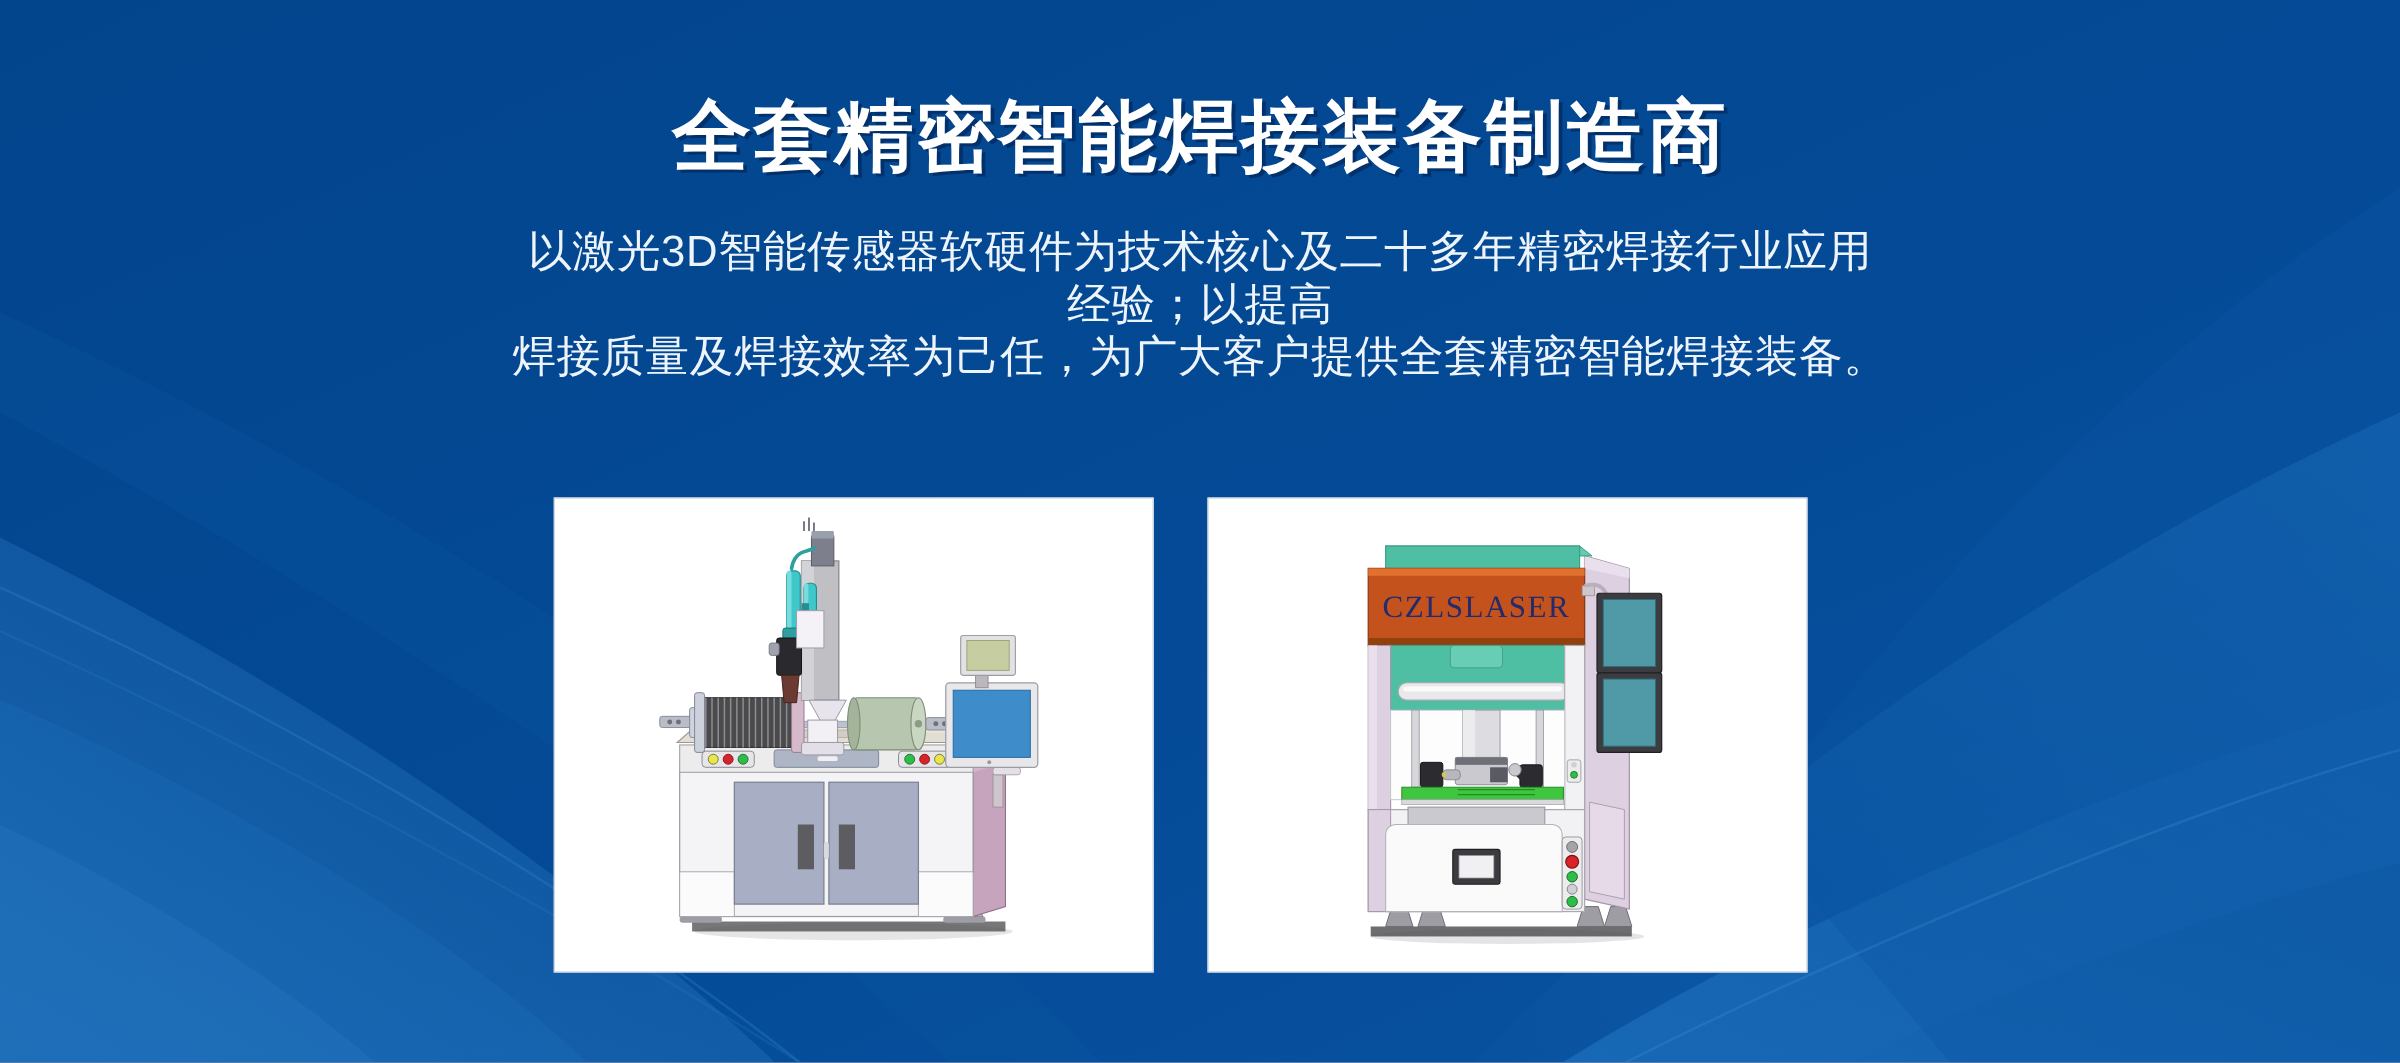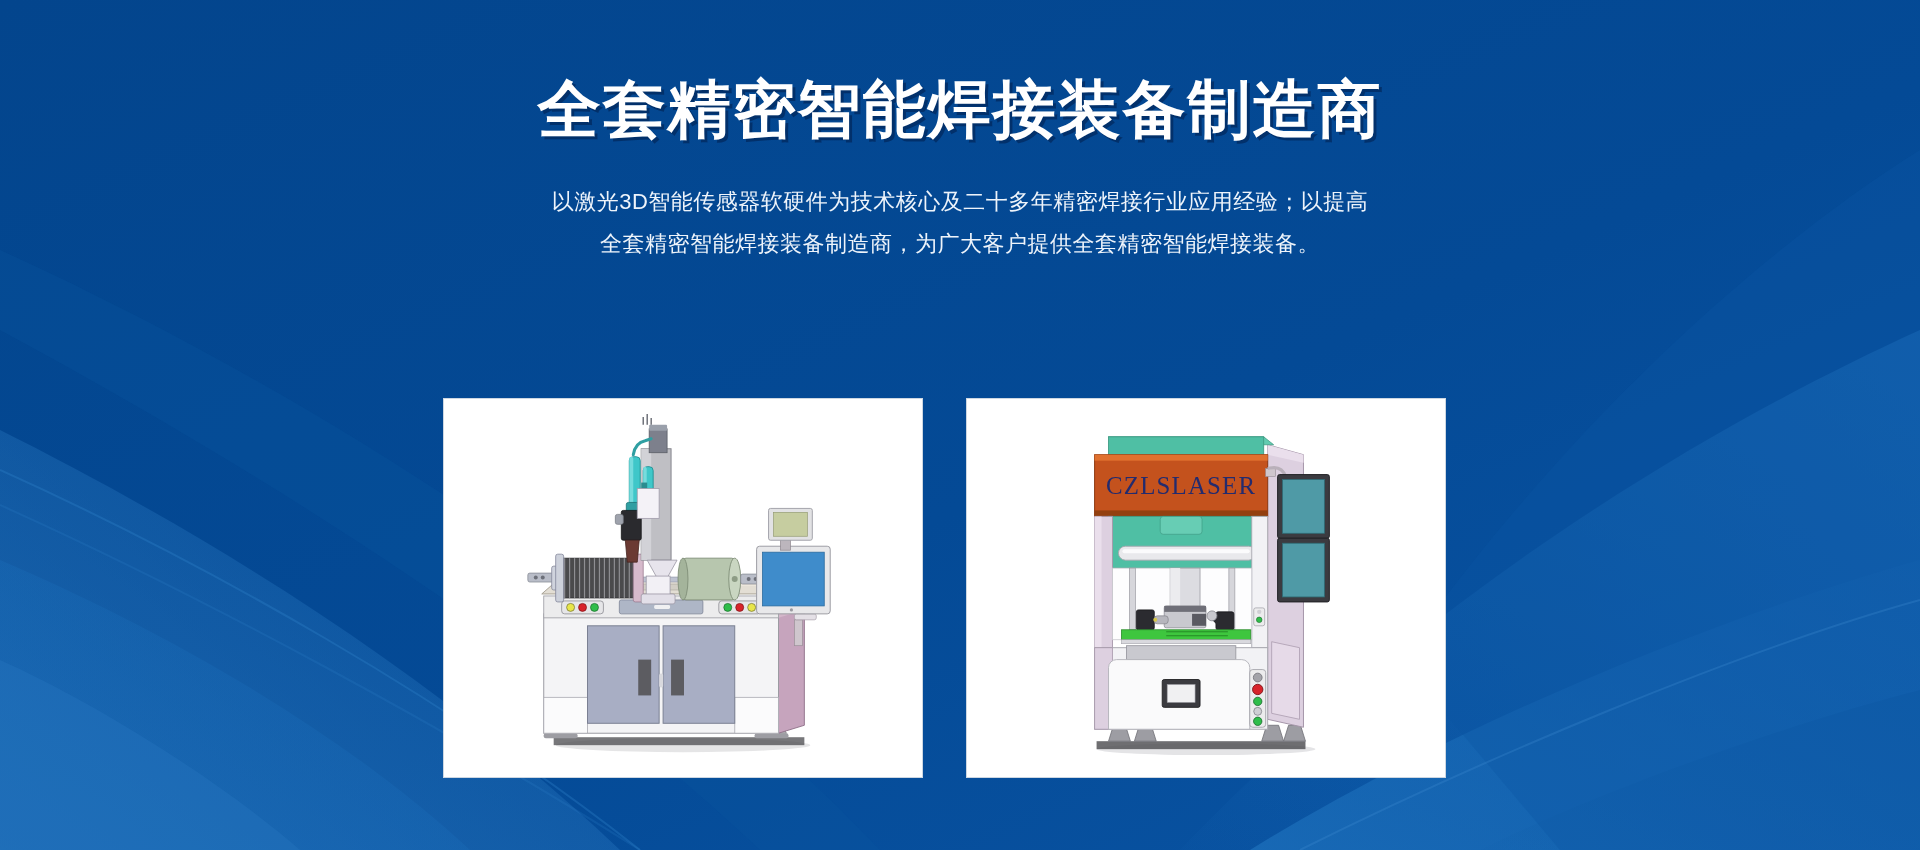--- a/index.html
+++ b/index.html
@@ -29,21 +29,21 @@
     font-weight:bold;
     color:#ffffff;
     letter-spacing:2px;
     text-shadow:3px 3px 0 rgba(0,20,60,.45);
     white-space:nowrap;
   }
   .subhead{
     margin:0 auto;
     margin-top:40px;
     width:1110px;
-    font-size:22px;
+    font-size:35px;
     line-height:42px;
     color:#eef4fb;
     text-align:center;
     letter-spacing:.5px;
   }
   .subhead .l2{ display:block; }
 
   
   .cards{
     position:absolute; top:398px; left:443px;
@@ -106,21 +106,21 @@
       <path d="M0,505 C200,595 450,730 640,850" stroke="#2f80c8" stroke-opacity=".22" stroke-width="2" fill="none"></path>
       <path d="M1920,600 C1740,650 1480,760 1300,850" stroke="#3f8cd0" stroke-opacity=".30" stroke-width="2" fill="none"></path>
     </svg>
   </div>
 
   <div class="headline-wrap">
     <h1 class="headline">全套精密智能焊接装备制造商</h1>
 
     <div class="subhead">
       <span class="l1">以激光3D智能传感器软硬件为技术核心及二十多年精密焊接行业应用经验；以提高</span>
-      <span class="l2">全套精密智能焊接装备制造商，为广大客户提供全套精密智能焊接装备。</span>
+      <span class="l2">焊接质量及焊接效率为己任，为广大客户提供全套精密智能焊接装备。</span>
     </div>
   </div>
 
   <div class="cards">
 
     <div class="card">
       <div class="stage">
         <svg viewBox="0 0 480 380" preserveAspectRatio="xMidYMid meet" aria-hidden="true">
           <rect x="0" y="0" width="480" height="380" fill="#ffffff"></rect>
 

